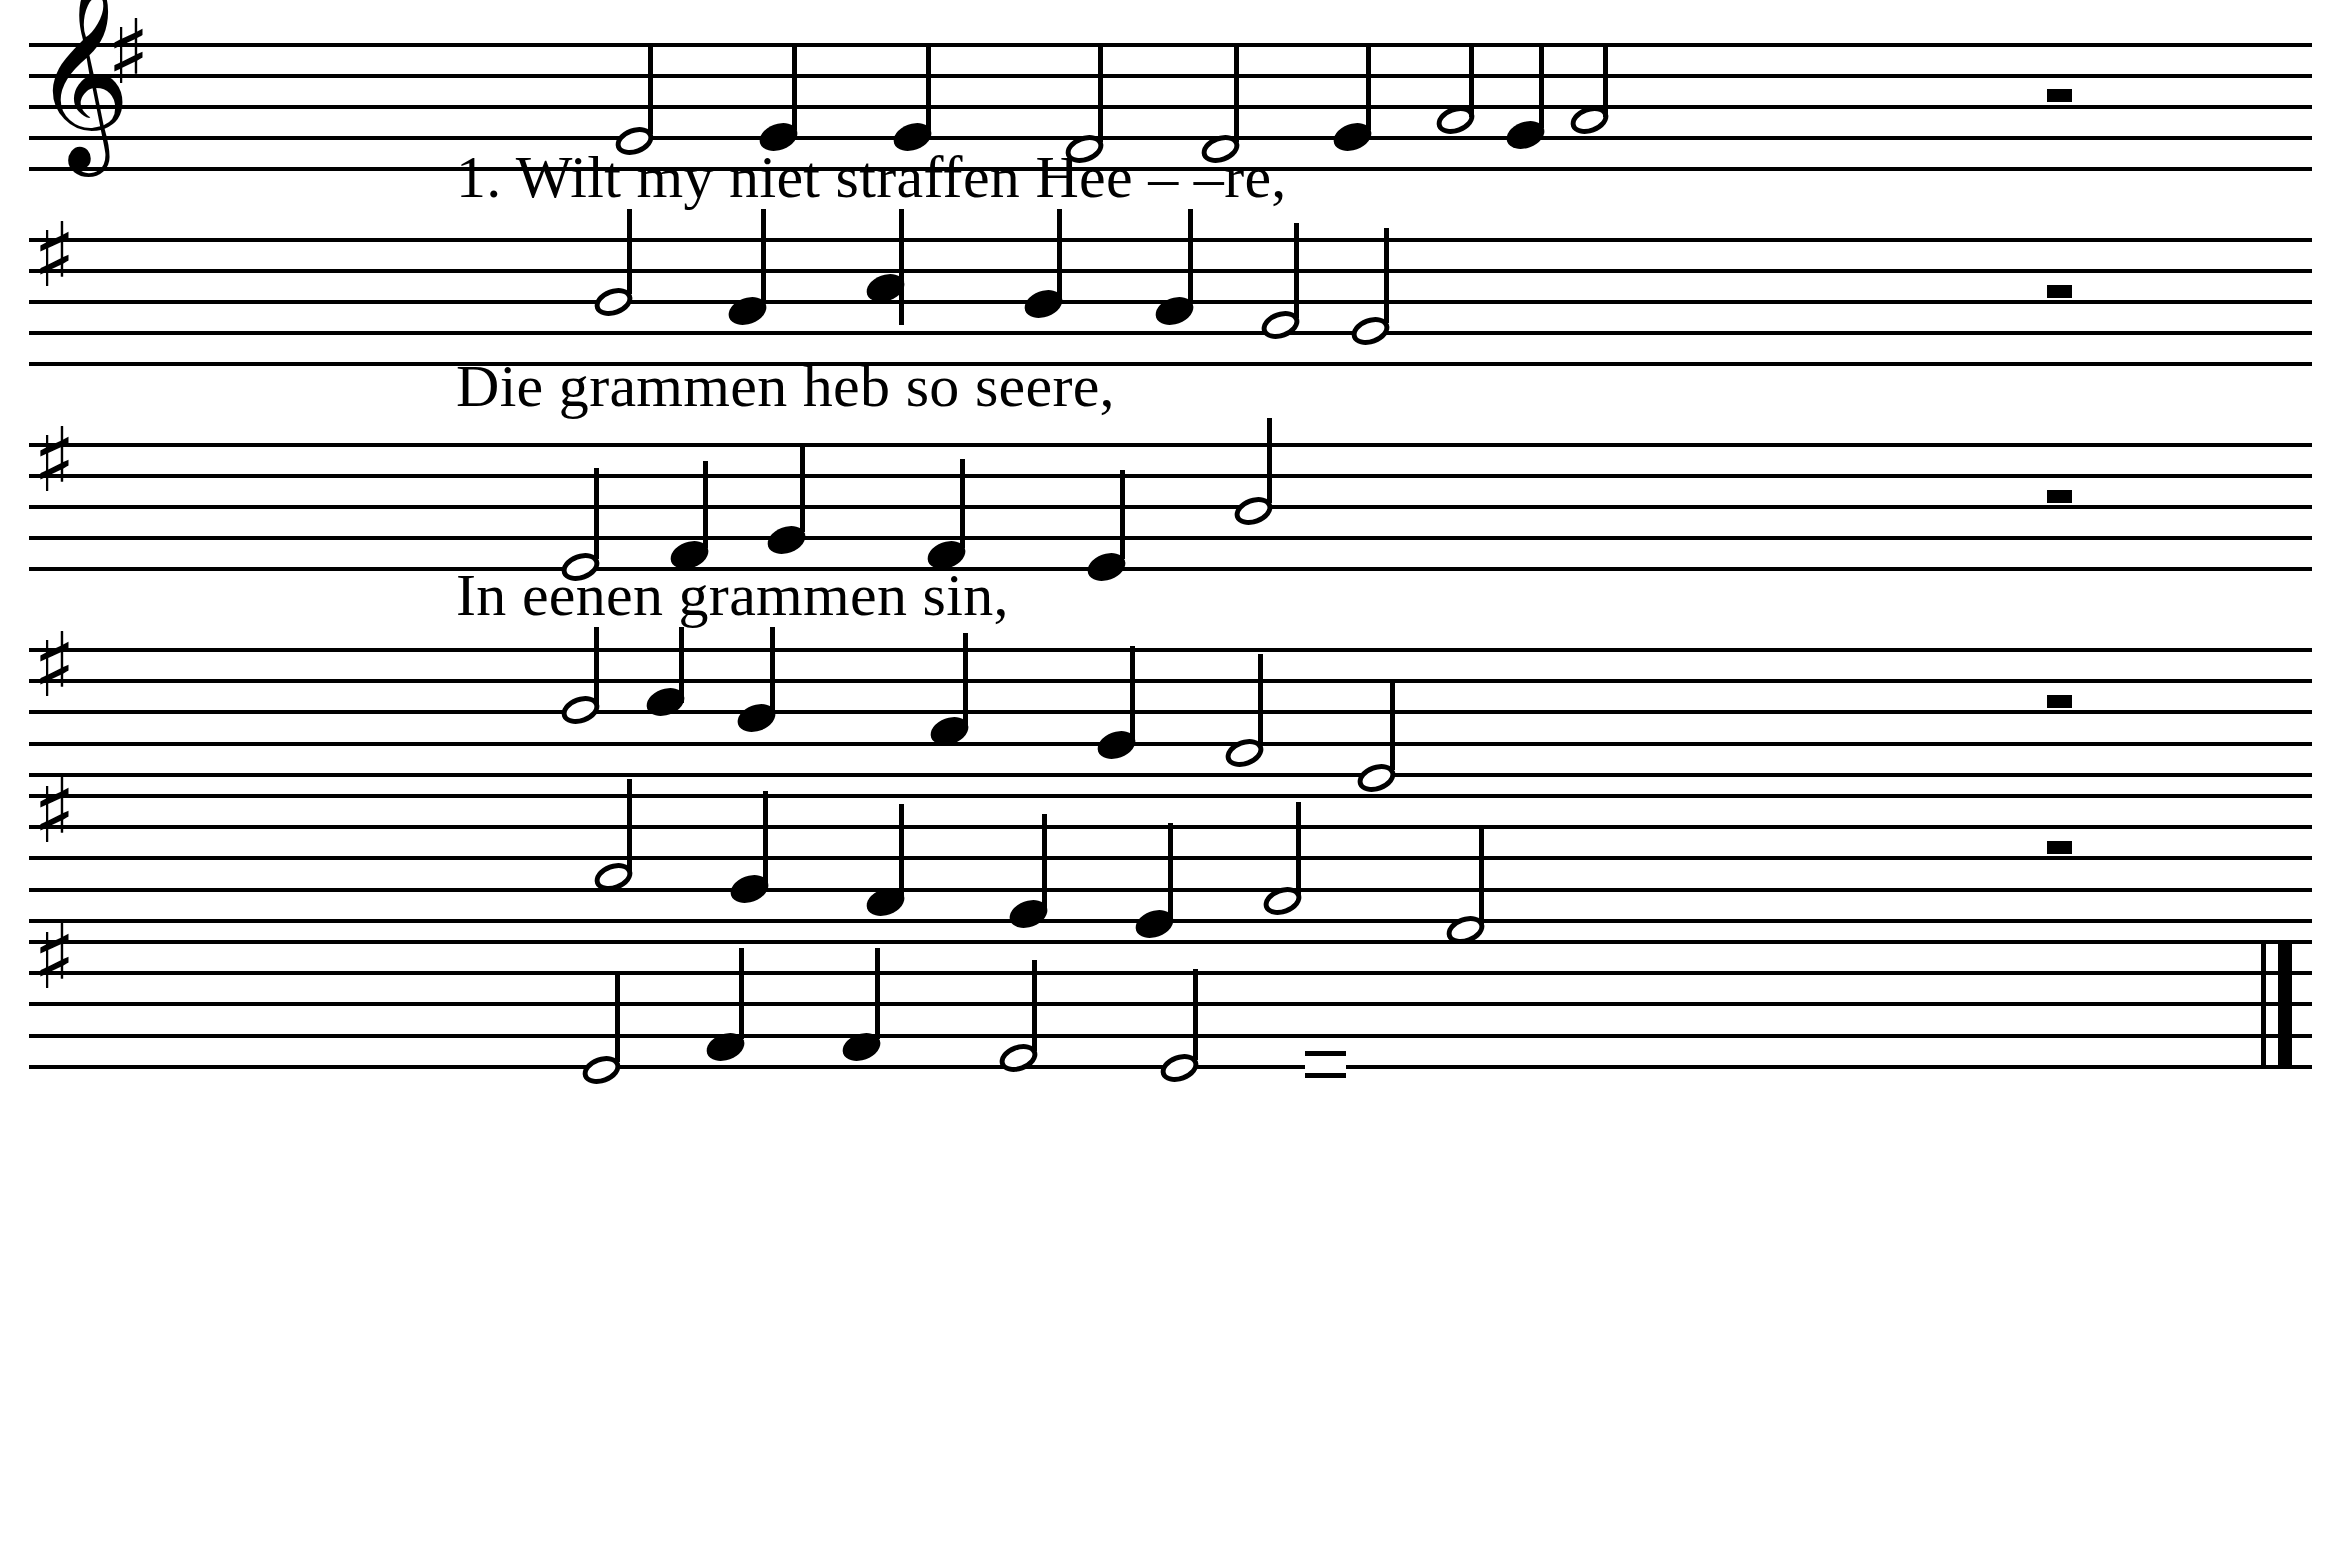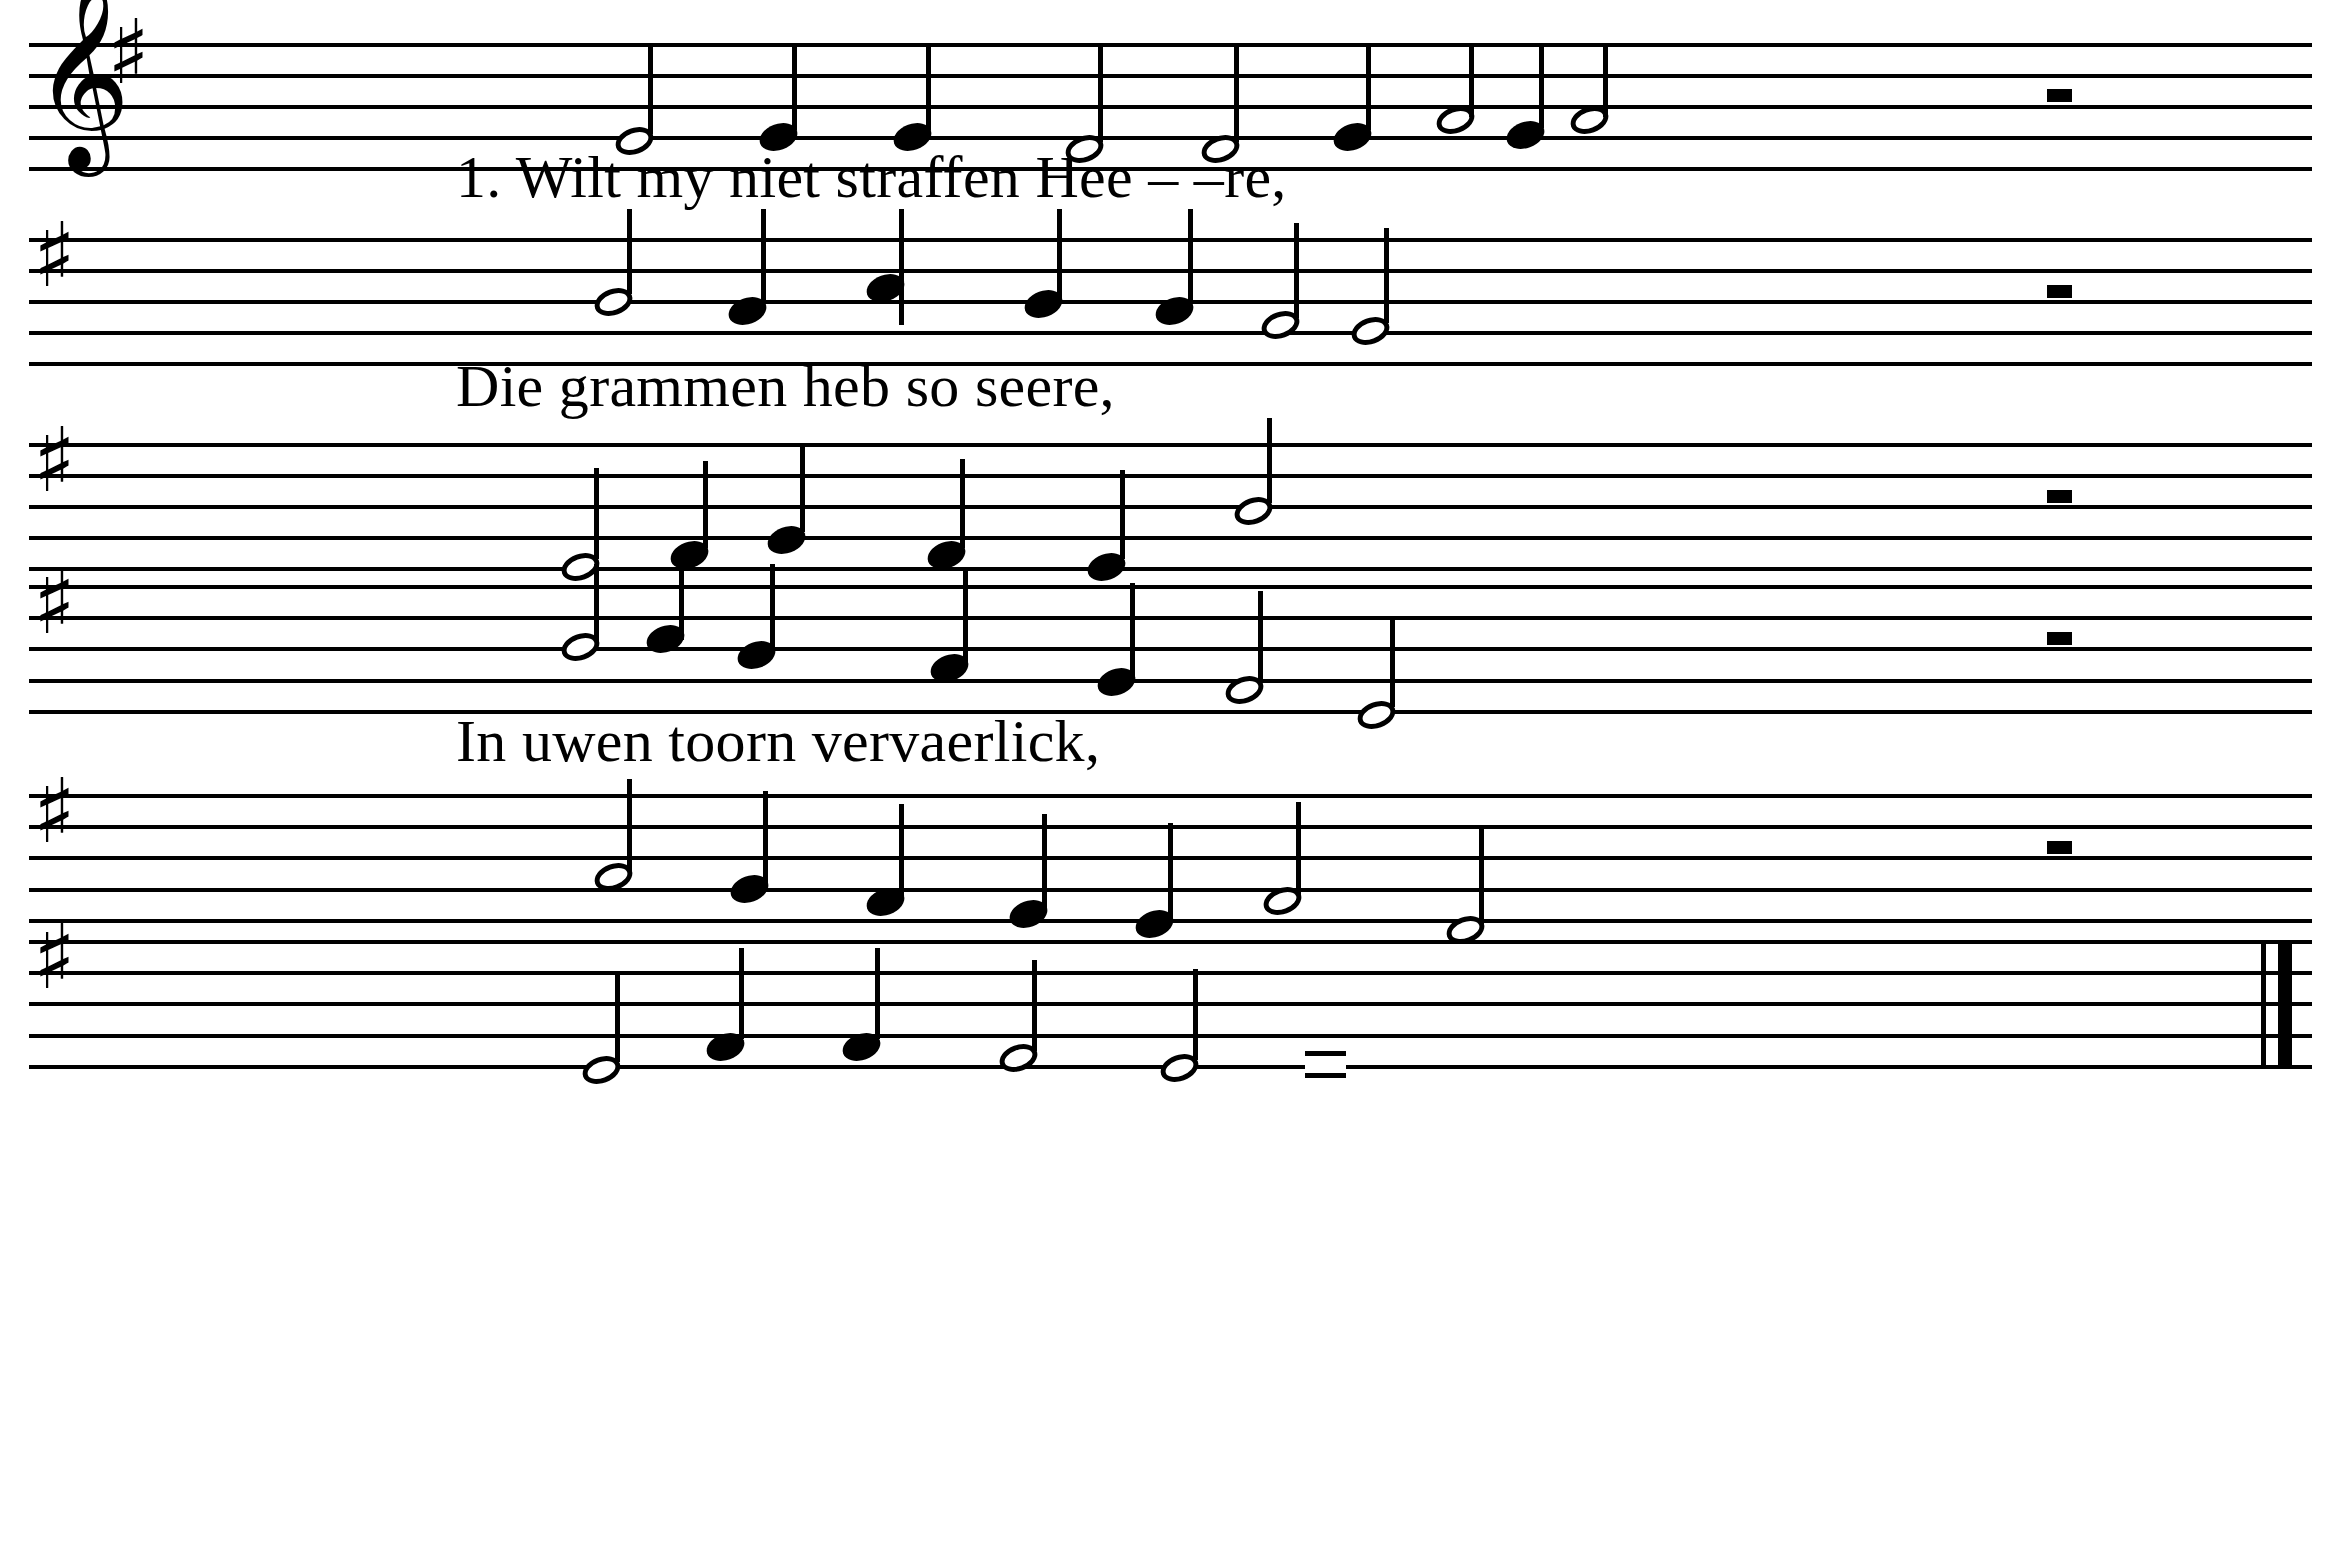--- a/index.html
+++ b/index.html
@@ -222,20 +222,21 @@
       <div class="stem" style="left:960px;top:41px;height:89px"></div>
 
       <div class="notehead filled" style="left:1087px;top:136px"></div>
       <div class="stem" style="left:1120px;top:52px;height:89px"></div>
 
       <div class="notehead hollow" style="left:1234px;top:80px"></div>
       <div class="stem" style="left:1267px;top:0px;height:85px"></div>
 
       <div class="rest" style="left:2047px;top:72px"></div>
     </div>
+    <div class="lyric">In eenen grammen sin,</div>
   </div>
 
   <div class="system">
     <div class="staff-wrap">
       <div class="staff-lines">
         <div class="staff-line" style="top:21.3px"></div>
         <div class="staff-line" style="top:52px"></div>
         <div class="staff-line" style="top:83px"></div>
         <div class="staff-line" style="top:115px"></div>
         <div class="staff-line" style="top:146px"></div>
@@ -258,21 +259,20 @@
       <div class="stem" style="left:1130px;top:19.4px;height:93px"></div>
 
       <div class="notehead hollow" style="left:1225px;top:113px"></div>
       <div class="stem" style="left:1258px;top:27px;height:91px"></div>
 
       <div class="notehead hollow" style="left:1357px;top:138px"></div>
       <div class="stem" style="left:1390px;top:52px;height:91px"></div>
 
       <div class="rest" style="left:2047px;top:68px"></div>
     </div>
-    <div class="lyric">In uwen toorn vervaerlick,</div>
   </div>
 
   <div class="system">
     <div class="staff-wrap">
       <div class="staff-lines">
         <div class="staff-line" style="top:21.3px"></div>
         <div class="staff-line" style="top:52px"></div>
         <div class="staff-line" style="top:83px"></div>
         <div class="staff-line" style="top:115px"></div>
         <div class="staff-line" style="top:146px"></div>

